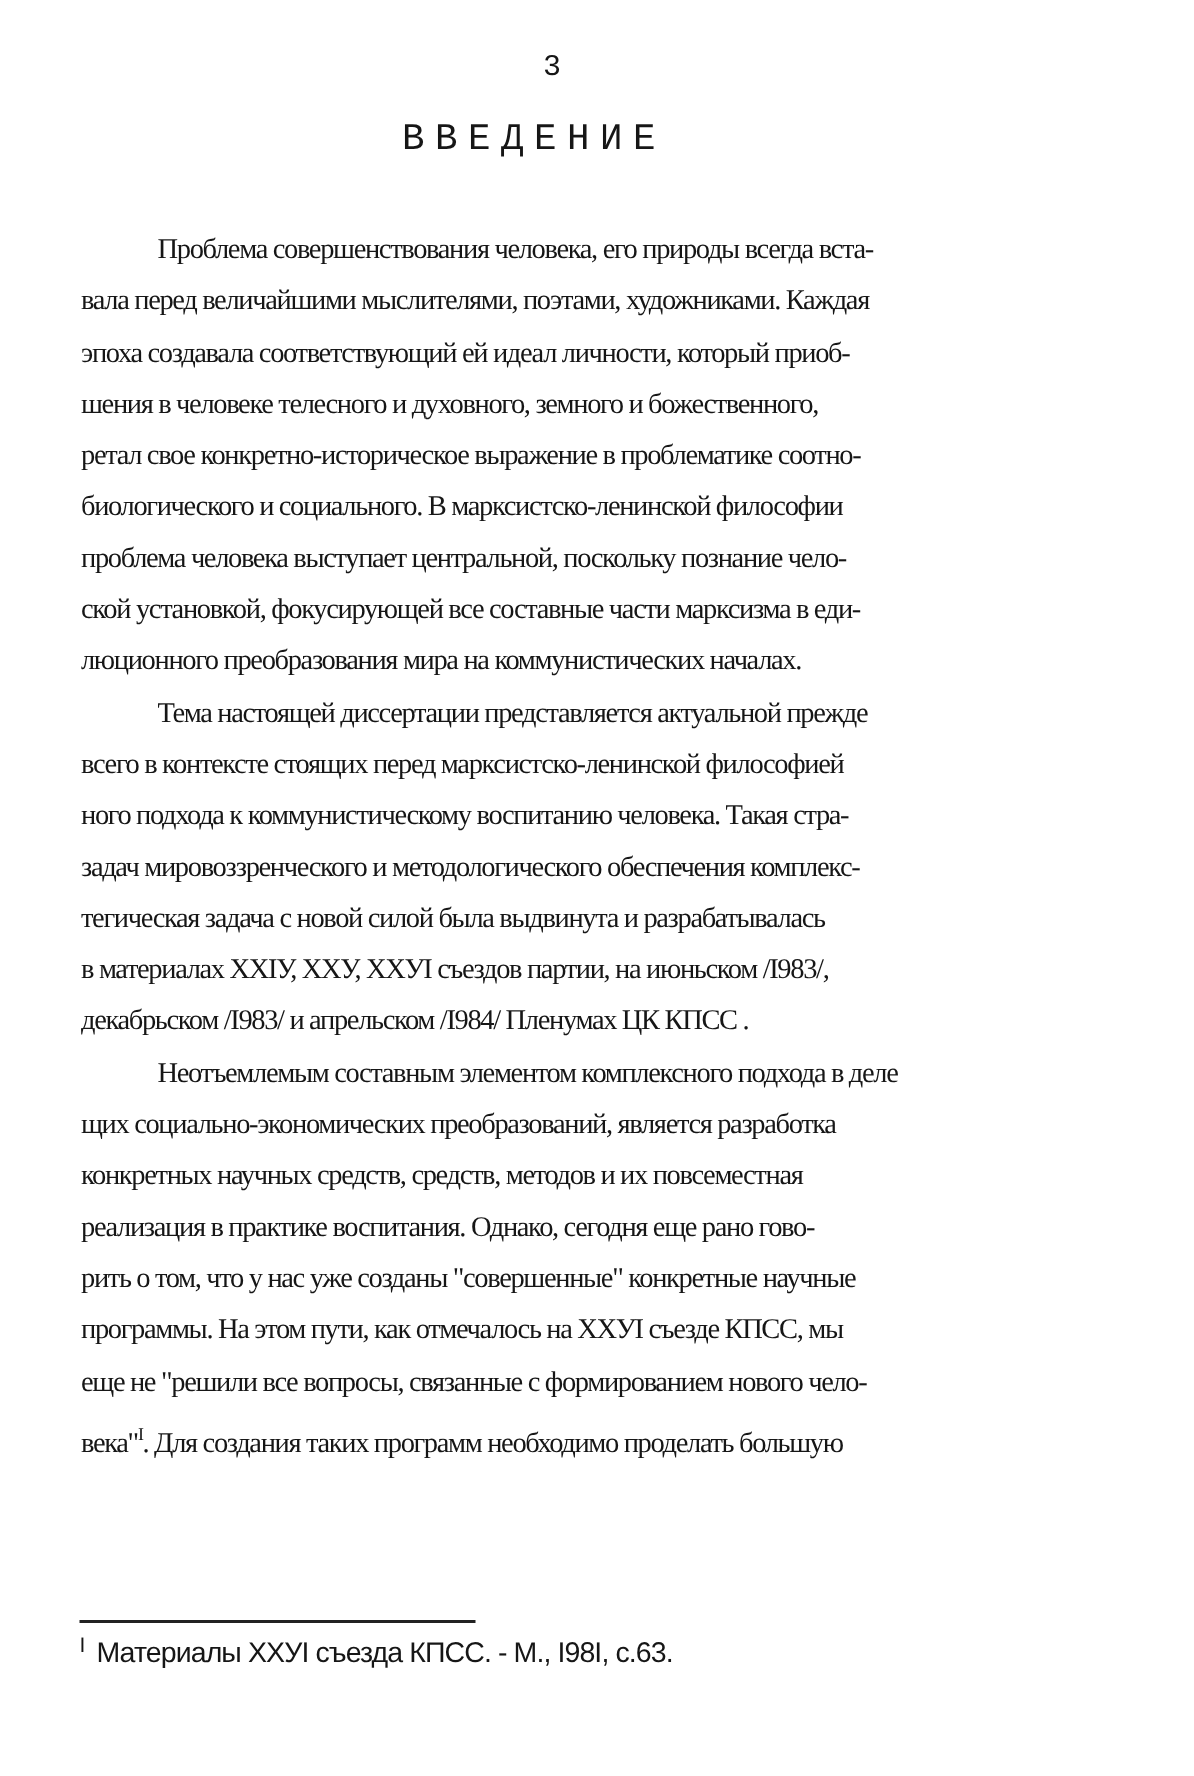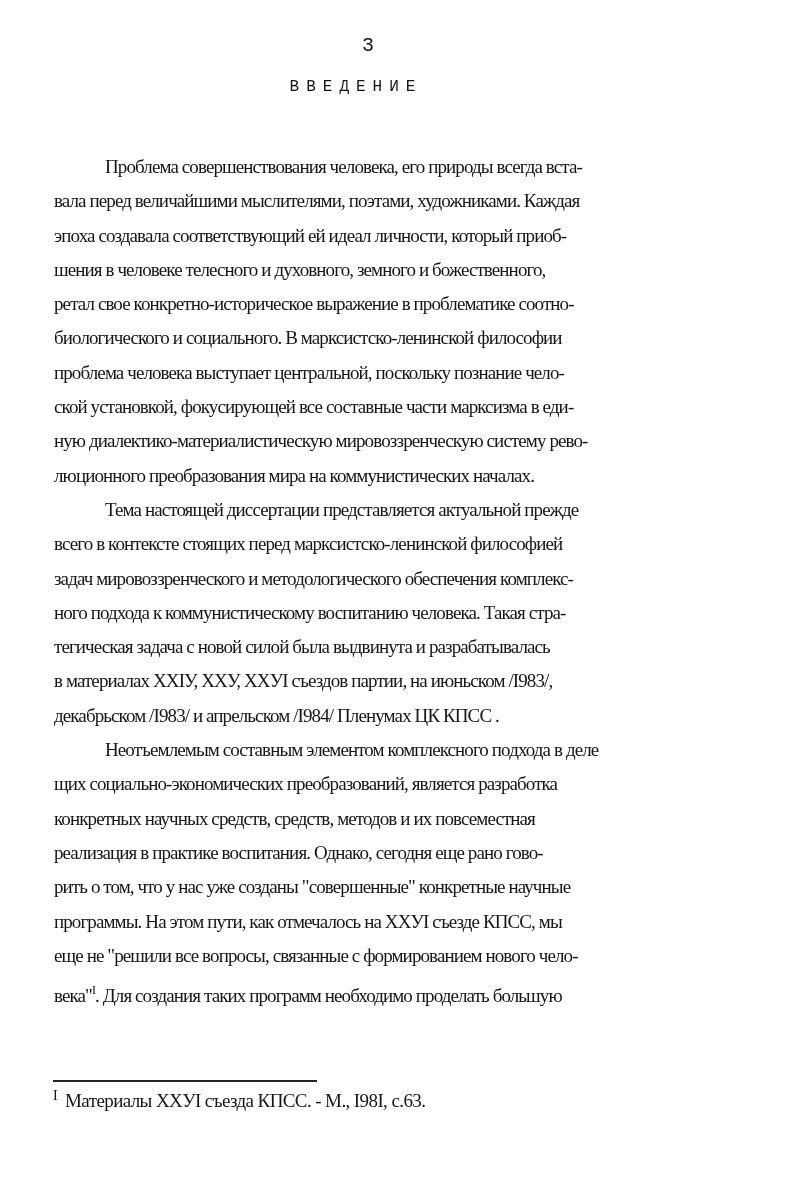--- a/index.html
+++ b/index.html
@@ -1,52 +1,51 @@
 <!DOCTYPE html>
 <html><head>
 <meta charset="utf-8">
 <style>
   html, body { margin: 0; padding: 0; background: #ffffff; }
   body { width: 796px; height: 1184px; position: relative; overflow: hidden;
          font-family: "Liberation Mono", "DejaVu Sans Mono", monospace; color: #161616; }
   .page-number { position: absolute; top: 34px; left: 0; width: 736px; text-align: center;
                  font-size: 20px; }
   .title { position: absolute; top: 78px; left: 0; width: 712px; text-align: center;
-           font-size: 16px; letter-spacing: 7px; }
+           font-size: 25px; letter-spacing: 7px; }
   .body-lines { position: absolute; top: 118px; left: 54px; width: 700px; margin-top: 32px; }
   .line { height: 34.3px; line-height: 34.3px; font-size: 19px; white-space: nowrap;
           letter-spacing: -0.9px; font-family: "Liberation Serif", "DejaVu Serif", serif; }
   .line.indent { padding-left: 51px; }
   .sup { font-size: 12px; vertical-align: 8px; }
   .rule { position: absolute; top: 1080px; left: 53px; width: 264px; height: 2px; background: #222; }
   .footnote { position: absolute; top: 1088px; left: 53px; font-size: 19px;
-              font-family: Liberation Serif, serif; letter-spacing: -0.6px; white-space: nowrap; }
+              font-family: Liberation Sans, sans-serif; letter-spacing: -0.6px; white-space: nowrap; }
   .footnote .fn-mark { font-size: 14px; vertical-align: 7px; margin-right: 8px; }
 </style>
 </head>
 <body>
 
 <div class="page-number">3</div>
 <div class="title">ВВЕДЕНИЕ</div>
 
 <div class="body-lines">
   <div class="line indent">Проблема совершенствования человека, его природы всегда вста-</div>
   <div class="line">вала перед величайшими мыслителями, поэтами, художниками. Каждая</div>
   <div class="line">эпоха создавала соответствующий ей идеал личности, который приоб-</div>
   <div class="line">шения в человеке телесного и духовного, земного и божественного,</div>
   <div class="line">ретал свое конкретно-историческое выражение в проблематике соотно-</div>
   <div class="line">биологического и социального. В марксистско-ленинской философии</div>
   <div class="line">проблема человека выступает центральной, поскольку познание чело-</div>
   <div class="line">ской установкой, фокусирующей все составные части марксизма в еди-</div>
-  <div class="line">ную диалектико-материалистическую мировоззренческую систему рево-</div>
   <div class="line">люционного преобразования мира на коммунистических началах.</div>
   <div class="line indent">Тема настоящей диссертации представляется актуальной прежде</div>
   <div class="line">всего в контексте стоящих перед марксистско-ленинской философией</div>
+  <div class="line">ного подхода к коммунистическому воспитанию человека. Такая стра-</div>
   <div class="line">задач мировоззренческого и методологического обеспечения комплекс-</div>
-  <div class="line">ного подхода к коммунистическому воспитанию человека. Такая стра-</div>
   <div class="line">тегическая задача с новой силой была выдвинута и разрабатывалась</div>
   <div class="line">в материалах XXIУ, XXУ, XXУI съездов партии, на июньском /I983/,</div>
   <div class="line">декабрьском /I983/ и апрельском /I984/ Пленумах ЦК КПСС .</div>
   <div class="line indent">Неотъемлемым составным элементом комплексного подхода в деле</div>
   <div class="line">щих социально-экономических преобразований, является разработка</div>
   <div class="line">конкретных научных средств, средств, методов и их повсеместная</div>
   <div class="line">реализация в практике воспитания. Однако, сегодня еще рано гово-</div>
   <div class="line">рить о том, что у нас уже созданы "совершенные" конкретные научные</div>
   <div class="line">программы. На этом пути, как отмечалось на XXУI съезде КПСС, мы</div>
   <div class="line">еще не "решили все вопросы, связанные с формированием нового чело-</div>

